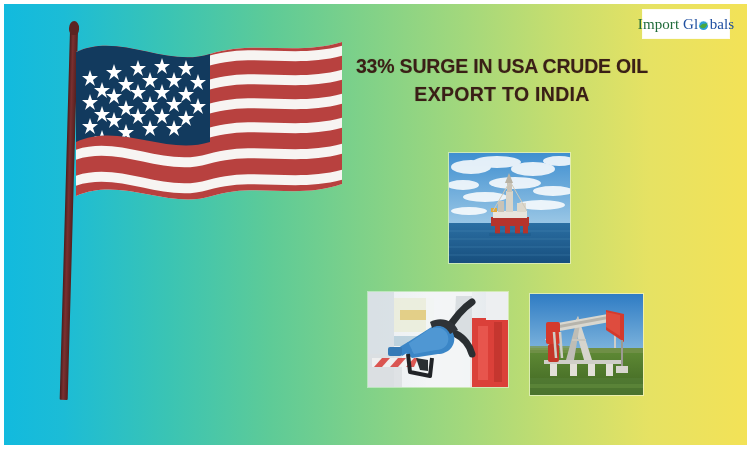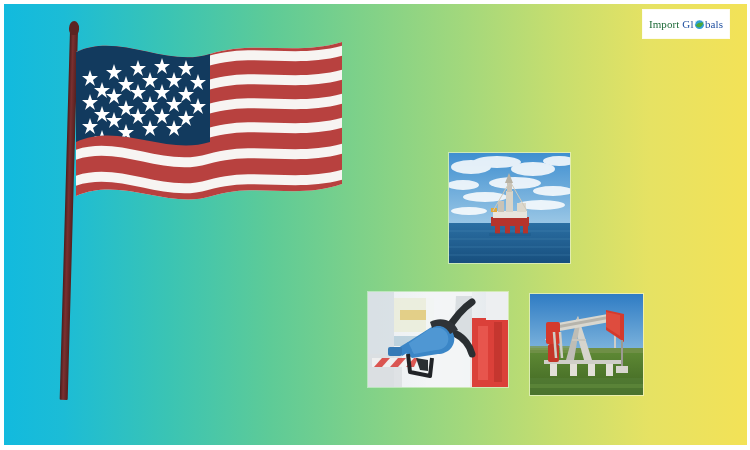--- a/index.html
+++ b/index.html
@@ -32,21 +32,21 @@
   
   #logo-box{
     position:absolute; right:18px; top:6px;
     width:86px; height:28px;
     background:#ffffff;
     display:flex; align-items:center; justify-content:center;
     box-shadow:0 0 0 1px rgba(255,255,255,.9);
   }
   #logo-text{
     font-family:"Liberation Serif", serif;
-    font-size:11px; white-space:nowrap;
+    font-size:15px; white-space:nowrap;
     letter-spacing:.1px;
   }
   .logo-import{ color:#1f6b3a; }
   .logo-gl{ color:#1f4fa0; }
   .logo-bals{ color:#1f4fa0; }
   #logo-globe{
     display:inline-block; vertical-align:-2px;
     width:11px; height:11px; position:relative;
     margin:0 .2px;
   }
@@ -184,20 +184,24 @@
             <polygon points="32,96 34,102 40,102 35,106 37,112 32,108 27,112 29,106 24,102 30,102"></polygon>
             <polygon points="56,90 58,96 64,96 59,100 61,106 56,102 51,106 53,100 48,96 54,96"></polygon>
             <polygon points="80,86 82,92 88,92 83,96 85,102 80,98 75,102 77,96 72,92 78,92"></polygon>
             <polygon points="104,86 106,92 112,92 107,96 109,102 104,98 99,102 101,96 96,92 102,92"></polygon>
           </g>
         </g>
       </g>
     </svg>
   </div>
 
+  <div id="headline">
+    <span class="hl-line" id="hl-line1">33% SURGE IN USA CRUDE OIL</span>
+    <span class="hl-line" id="hl-line2">EXPORT TO INDIA</span>
+  </div>
 
   <div id="logo-box">
     <span id="logo-text"><span class="logo-import">Import</span><span>&nbsp;</span><span class="logo-gl">Gl</span><span id="logo-globe"><svg viewBox="0 0 24 24">
             <circle cx="12" cy="12" r="10" fill="#2f9fd6"></circle>
             <path d="M4,14 C8,20 18,20 21,7 C14,9 10,6 4,14 Z" fill="#4aa83c"></path>
             <path d="M2,12 A10,10 0 0,1 22,12" fill="none" stroke="#ffffff" stroke-width="1.4"></path>
           </svg></span><span class="logo-bals">bals</span></span>
   </div>
 
   <div class="photo" id="photo-rig">

